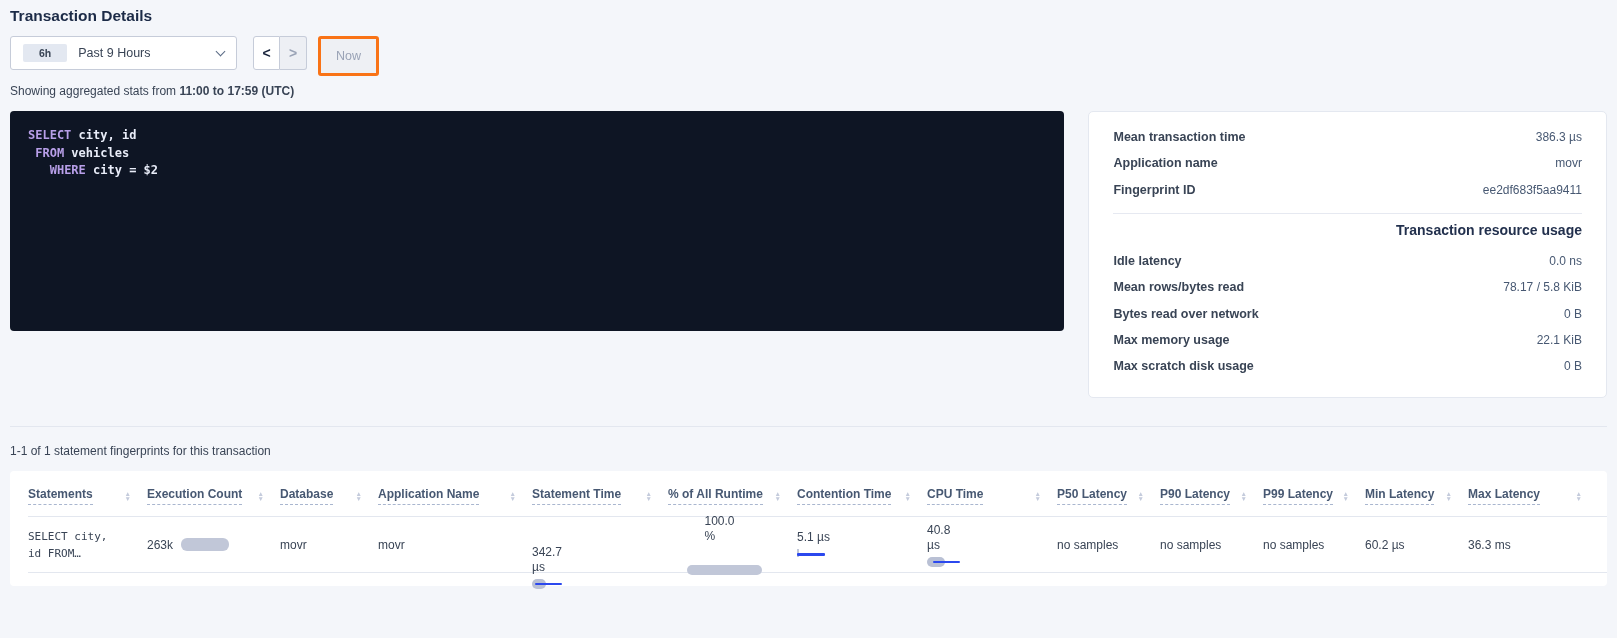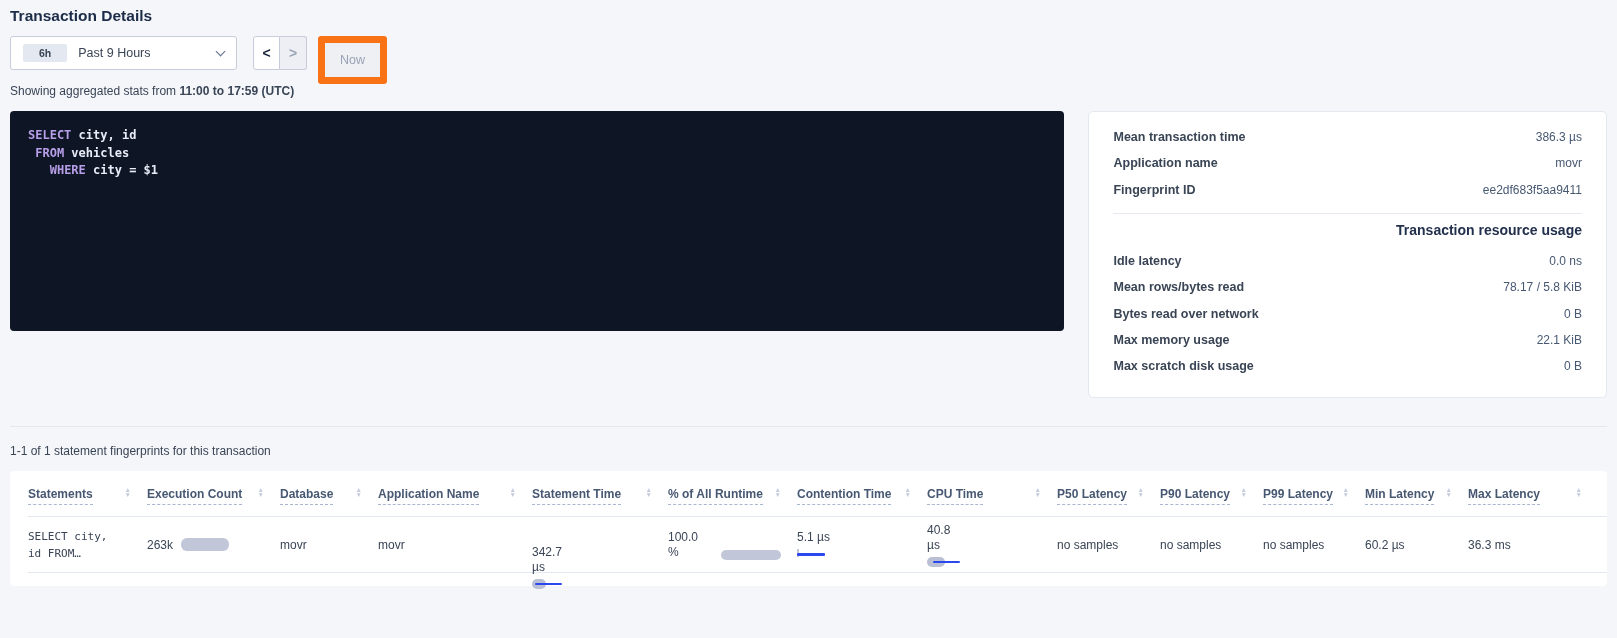--- a/index.html
+++ b/index.html
@@ -22,21 +22,21 @@
     padding:3px 16px; border-radius:2px; }
   .tp-label { font-size:12.5px; margin-left:11px; color:#394455; }
   .chev-down { margin-left:auto; width:7px; height:7px; border-right:1.6px solid #5a6b85;
     border-bottom:1.6px solid #5a6b85; transform:rotate(45deg); margin-top:-4px; }
   .pager { display:flex; margin-left:16px; }
   .pager-btn { width:27px; height:34px; display:flex; align-items:center; justify-content:center;
     border:1px solid #c6ccd9; font-size:14px; font-weight:700; cursor:pointer; }
   .pager-prev { background:#fff; color:#16213a; border-radius:3px 0 0 3px; }
   .pager-next { background:#edeff4; color:#9aa3b6; border-radius:0 3px 3px 0; border-left:none; }
   .now-btn { margin-left:11px; height:34px; padding:17px 15px; background:#eef0f4;
-    border:7px solid #f97316; border-radius:3px; color:#9aa3b6; font-size:12.5px;
+    border:3px solid #f97316; border-radius:3px; color:#9aa3b6; font-size:12.5px;
     display:flex; align-items:center; }
 
   .stats-line { margin-top:14px; font-size:12px; color:#394455; }
   .stats-line b { font-weight:700; }
 
   
   .main { display:flex; gap:24px; margin-top:13px; align-items:flex-start; }
   .sql-card { width:1062px; height:220px; background:#0e1524; border-radius:4px;
     padding:16px 18px;
     font-family:"DejaVu Sans Mono","Liberation Mono",monospace;
@@ -51,21 +51,21 @@
   .srow .val { font-size:12px; color:#475872; }
   .sdivider { border-top:1px solid #e6e9f1; margin:10px 0 8px; }
   .sheading { font-size:14px; font-weight:700; color:#22304d; margin:8px 0 10px;text-align:right; }
 
   .page-divider { border-top:1px solid #e3e7ef; margin-top:28px; }
   .fp-line { margin-top:17px; font-size:12px; color:#394455; }
 
   
   .table-card { margin-top:13px; background:#fff; border-radius:4px; padding:16px 0 13px 18px; }
   .thead { display:flex; align-items:center; padding-bottom:11px; }
-  .hcell { display:flex; align-items:flex-start; justify-content:space-between; padding-right:16px; }
+  .hcell { display:flex; align-items:center; justify-content:space-between; padding-right:16px; }
   .hlabel { font-size:12px; font-weight:700; color:#475872; border-bottom:1px dashed #a9b6cf;
     padding-bottom:3px; white-space:nowrap; }
   .sort { display:flex; flex-direction:column; align-items:center; color:#c4cbdc;
     font-size:6.5px; line-height:5px; cursor:pointer; user-select:none; }
   .trow { display:flex; align-items:center; border-top:1px solid #e3e7ef;
     border-bottom:1px solid #e3e7ef; height:57px; }
   .tcell { padding-right:16px; font-size:12px; color:#394455; }
   .c0{width:119px}.c1{width:133px}.c2{width:98px}.c3{width:154px}.c4{width:136px}
   .c5{width:129px}.c6{width:130px}.c7{width:130px}.c8{width:103px}.c9{width:103px}
   .c10{width:102px}.c11{width:103px}.c12{width:130px}
@@ -74,21 +74,21 @@
     line-height:17px; white-space:pre; cursor:pointer; }
   .exec { display:flex; align-items:flex-start; gap:8px; }
   .bar-gray { background:#c1c7d8; border-radius:6px; height:13px; }
   .bar-gray.thin { height:10px; border-radius:5px; }
   .metric-val { font-size:12px; line-height:15px; }
   .w40 { width:42px;margin-top:44px; } .w38 { width:40px; } .w36 { width:38px; } .w60 { width:60px; }
   .mini { position:relative; margin-top:4px; height:10px; width:32px; }
   .mini .pill { position:absolute; left:0; top:0; height:10px; border-radius:5px; background:#b9c0d4; }
   .mini .line { position:absolute; height:2.5px; background:#2b48ee; border-radius:1px; top:4px; }
   .mini .tick { position:absolute; left:0; top:0; width:1.5px; height:8px; background:#c1c7d8; }
-  .pct { display:flex; align-items:flex-end; gap:21px; }
+  .pct { display:flex; align-items:center; gap:21px;flex-direction:column; }
 </style>
 </head>
 <body>
 
 <div class="wrap">
 
   <div class="page-title">Transaction Details</div>
 
   <div class="controls">
     <div class="time-picker">
@@ -105,21 +105,21 @@
 
   <div class="stats-line">
     <span>Showing aggregated stats from </span><b>11:00 to 17:59 (UTC)</b>
   </div>
 
   <div class="main">
 
     <div class="sql-card">
       <div class="sql-line"><span></span><span class="kw">SELECT</span><span> city, id</span></div>
       <div class="sql-line"><span> </span><span class="kw">FROM</span><span> vehicles</span></div>
-      <div class="sql-line"><span>   </span><span class="kw">WHERE</span><span> city = $1</span></div>
+      <div class="sql-line"><span>   </span><span class="kw">WHERE</span><span> city = $2</span></div>
     </div>
 
     <div class="summary">
       <div class="srow">
         <span class="lbl">Mean transaction time</span>
         <span class="val">386.3 µs</span>
       </div>
       <div class="srow">
         <span class="lbl">Application name</span>
         <span class="val">movr</span>

